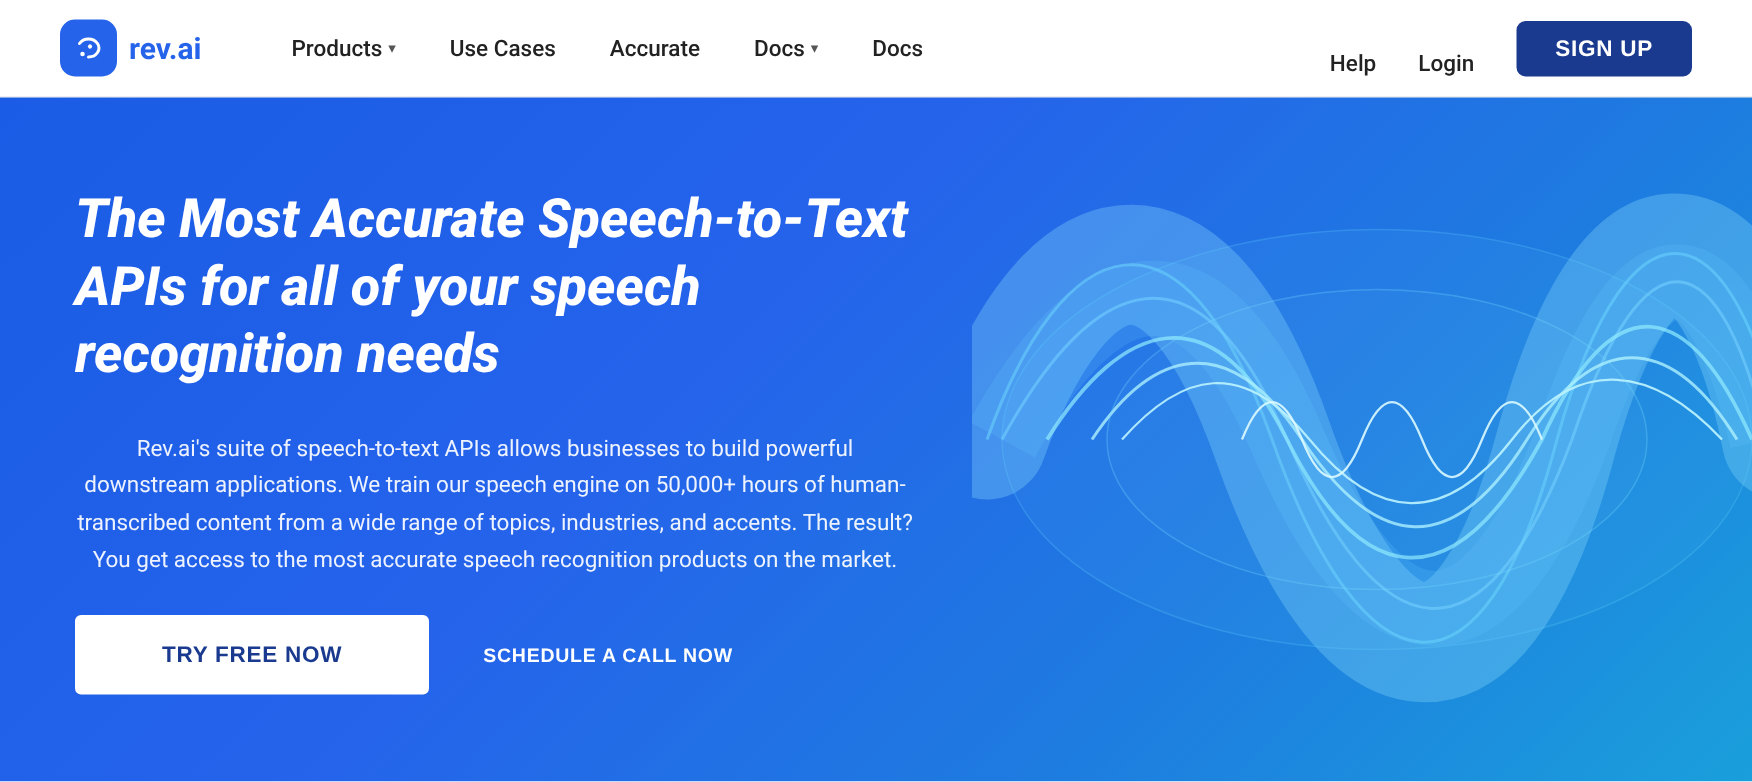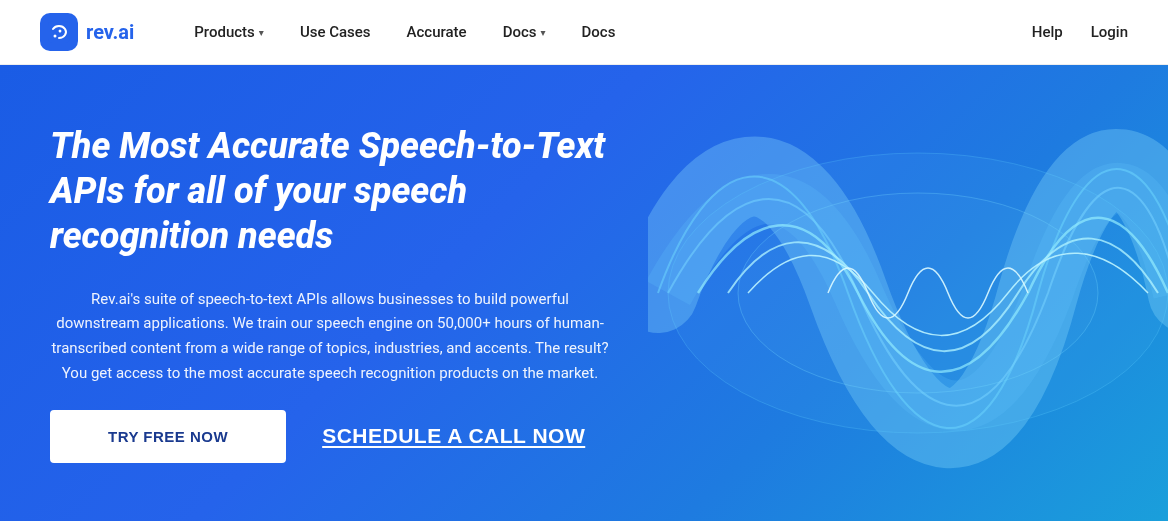--- a/index.html
+++ b/index.html
@@ -123,26 +123,25 @@
       font-size: 15px;
       font-weight: 700;
       cursor: pointer;
       letter-spacing: 0.5px;
       text-transform: uppercase;
     }
     .btn-schedule {
       background: transparent;
       color: #fff;
       border: none;
-      font-size: 21px;
+      font-size: 13px;
       font-weight: 700;
       cursor: pointer;
       letter-spacing: 0.5px;
       text-transform: uppercase;
-      text-decoration: underline;
       text-underline-offset: 3px;
     }
 
     
     .hero-wave {
       position: absolute;
       right: -20px;
       top: 50%;
       transform: translateY(-50%);
       width: 540px;
@@ -182,20 +181,21 @@
       <span class="chevron">▾</span>
     </a>
     <a class="nav-link">
       <span>Docs</span>
     </a>
   </div>
 
   <div class="nav-right">
     <a class="nav-right-link">Help</a>
     <a class="nav-right-link">Login</a>
+    <button class="signup-btn">SIGN UP</button>
   </div>
 </nav>
 
 <section class="hero">
   <div class="hero-content">
     <h1 class="hero-title">The Most Accurate Speech-to-Text APIs for all of your speech recognition needs</h1>
     <p class="hero-desc">Rev.ai's suite of speech-to-text APIs allows businesses to build powerful downstream applications. We train our speech engine on 50,000+ hours of human-transcribed content from a wide range of topics, industries, and accents. The result? You get access to the most accurate speech recognition products on the market.</p>
     <div class="hero-buttons">
       <button class="btn-try">TRY FREE NOW</button>
       <button class="btn-schedule">SCHEDULE A CALL NOW</button>

